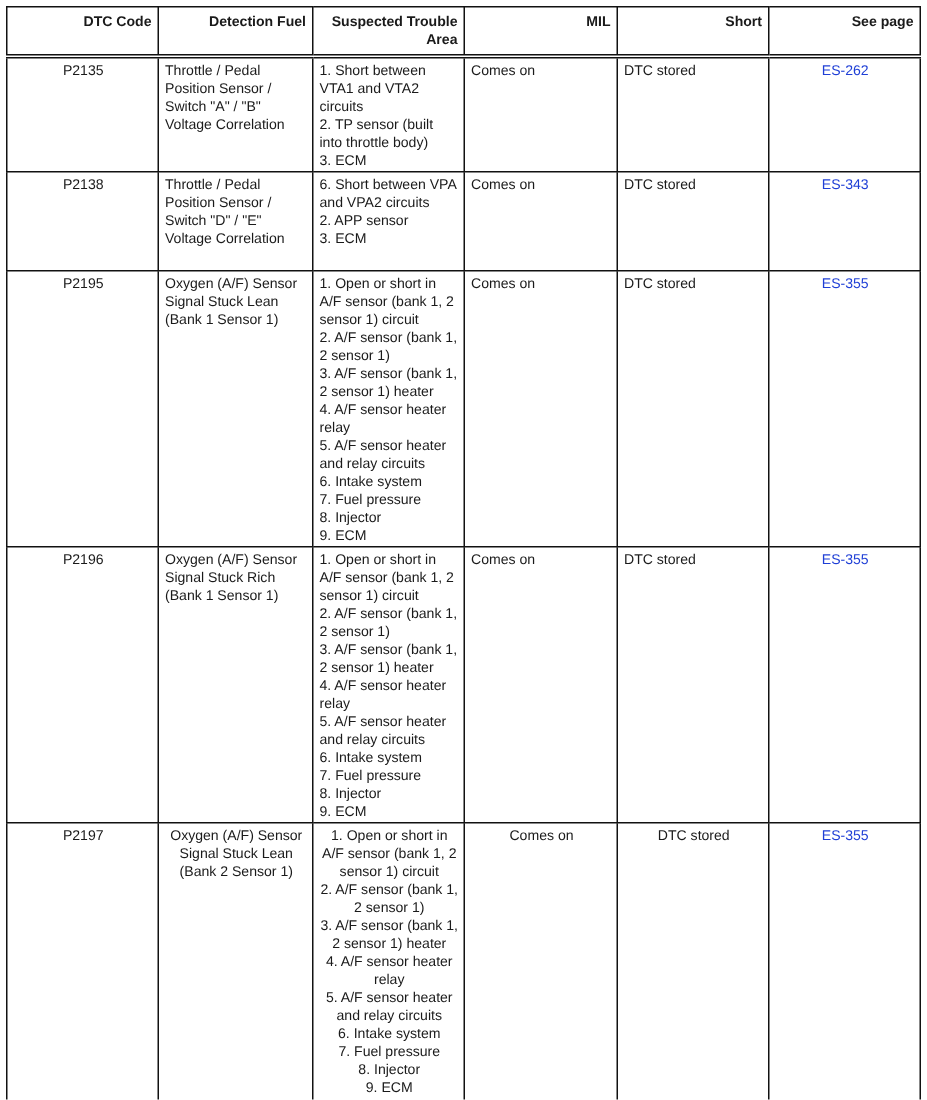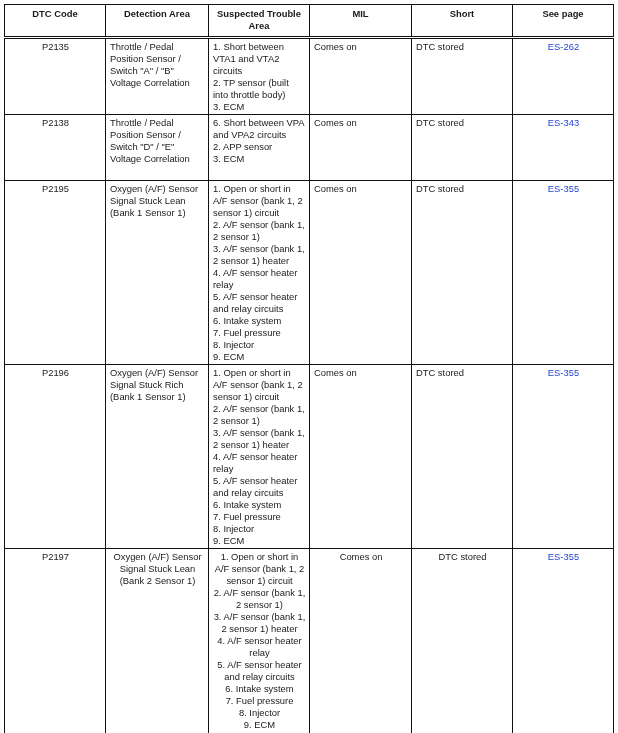--- a/index.html
+++ b/index.html
@@ -31,21 +31,21 @@
     table.dtc col.c4 { width: 102px; }
     table.dtc col.c5 { width: 101px; }
     table.dtc col.c6 { width: 101px; }
     table.dtc th, table.dtc td {
       border: 1px solid #111;
       vertical-align: top;
       padding: 0;
     }
     table.dtc th {
       font-weight: bold;
-      text-align: center;
+      text-align: right;
       height: 28px;
       padding: 3px 4px 0 4px;
       border-bottom: 3px double #111;
     }
     table.dtc td {
       padding: 2px 3px 1px 4px;
       margin-top: 12px;
     }
     table.dtc td.center { text-align: center; }
     .link {
@@ -67,21 +67,21 @@
     <col class="c1">
       <col class="c2">
       <col class="c3">
       <col class="c4">
       <col class="c5">
       <col class="c6">
   </colgroup>
   <thead>
     <tr>
       <th>DTC Code</th>
-      <th>Detection Area</th>
+      <th>Detection Fuel</th>
       <th>Suspected Trouble Area</th>
       <th>MIL</th>
       <th>Short</th>
       <th>See page</th>
     </tr>
   </thead>
   <tbody>
     <tr class="r1">
       <td class="center">P2135</td>
       <td>Throttle / Pedal Position Sensor / Switch "A" / "B" Voltage Correlation</td>

